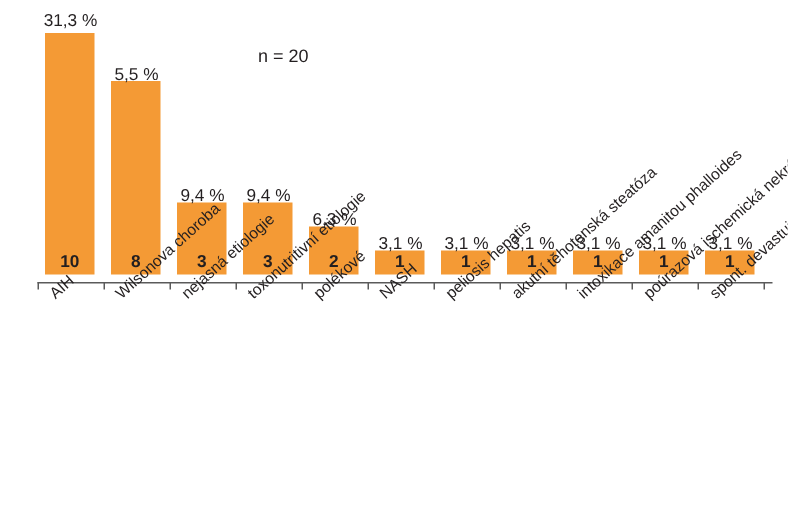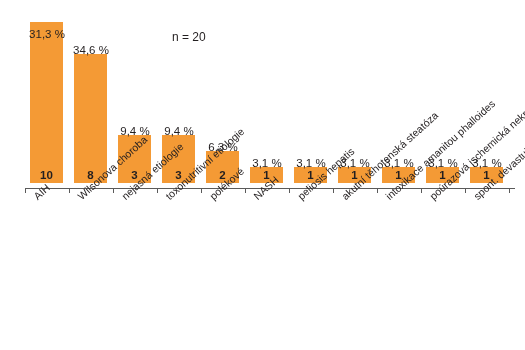--- a/index.html
+++ b/index.html
@@ -102,27 +102,27 @@
 </head>
 <body>
 
 <div id="chart-root">
 
   <div id="plot-area">
       <div class="bar-slot" style="left: 0px;">
         <div class="bar" title="AIH" style="height: 161px; background: rgb(244, 154, 53);">
           <div class="bar-count">10</div>
         </div>
-        <div class="bar-pct" style="bottom: 148px; margin-top: 34px;">31,3 %</div>
+        <div class="bar-pct" style="bottom: 168px; margin-top: 34px;">31,3 %</div>
       </div>
       <div class="bar-slot" style="left: 44px;">
         <div class="bar" title="Wilsonova choroba" style="height: 129px; background: rgb(244, 154, 53);">
           <div class="bar-count">8</div>
         </div>
-        <div class="bar-pct" style="bottom: 132px;">34,6 %</div>
+        <div class="bar-pct" style="bottom: 132px;">5,5 %</div>
       </div>
       <div class="bar-slot" style="left: 88px;">
         <div class="bar" title="nejasná etiologie" style="height: 48px; background: rgb(244, 154, 53);">
           <div class="bar-count">3</div>
         </div>
         <div class="bar-pct" style="bottom: 51px;">9,4 %</div>
       </div>
       <div class="bar-slot" style="left: 132px;">
         <div class="bar" title="toxonutritivní etiologie" style="height: 48px; background: rgb(244, 154, 53);">
           <div class="bar-count">3</div>

